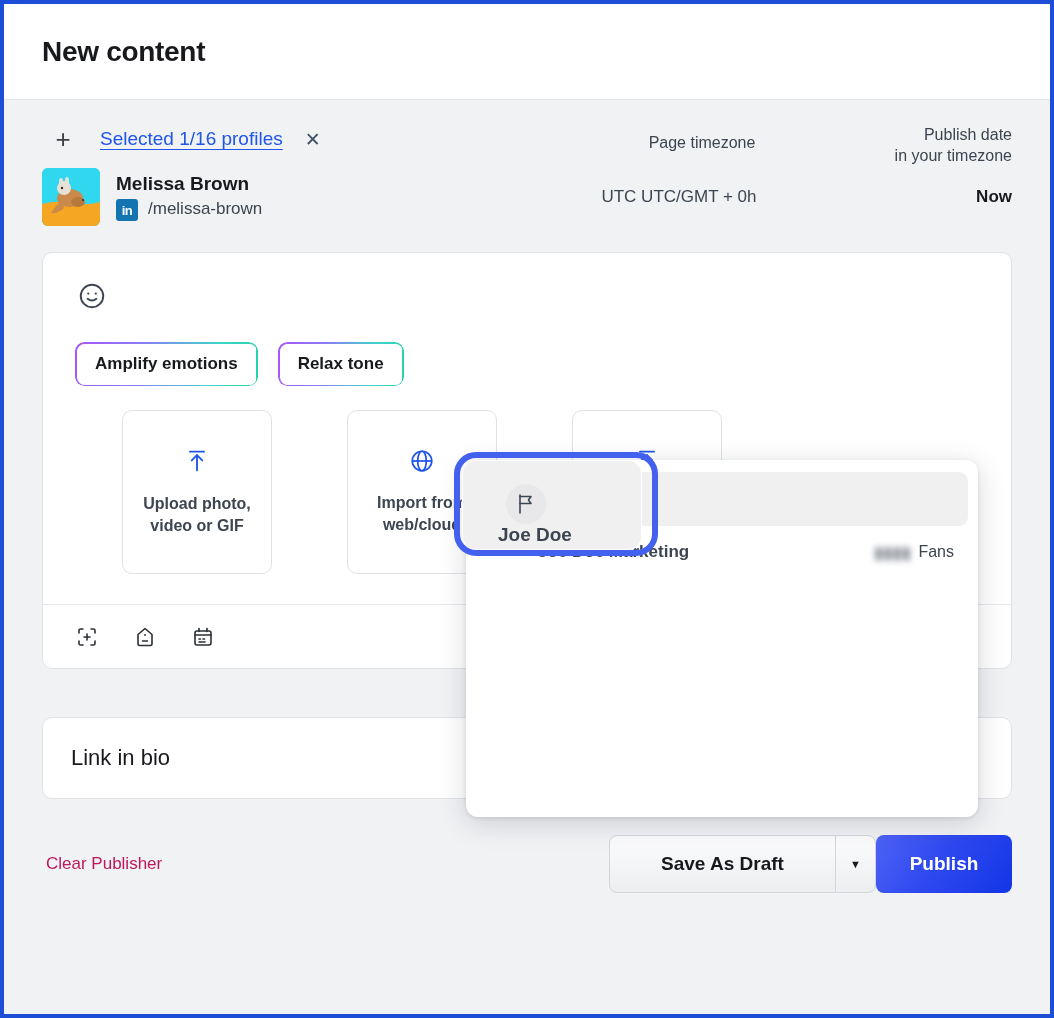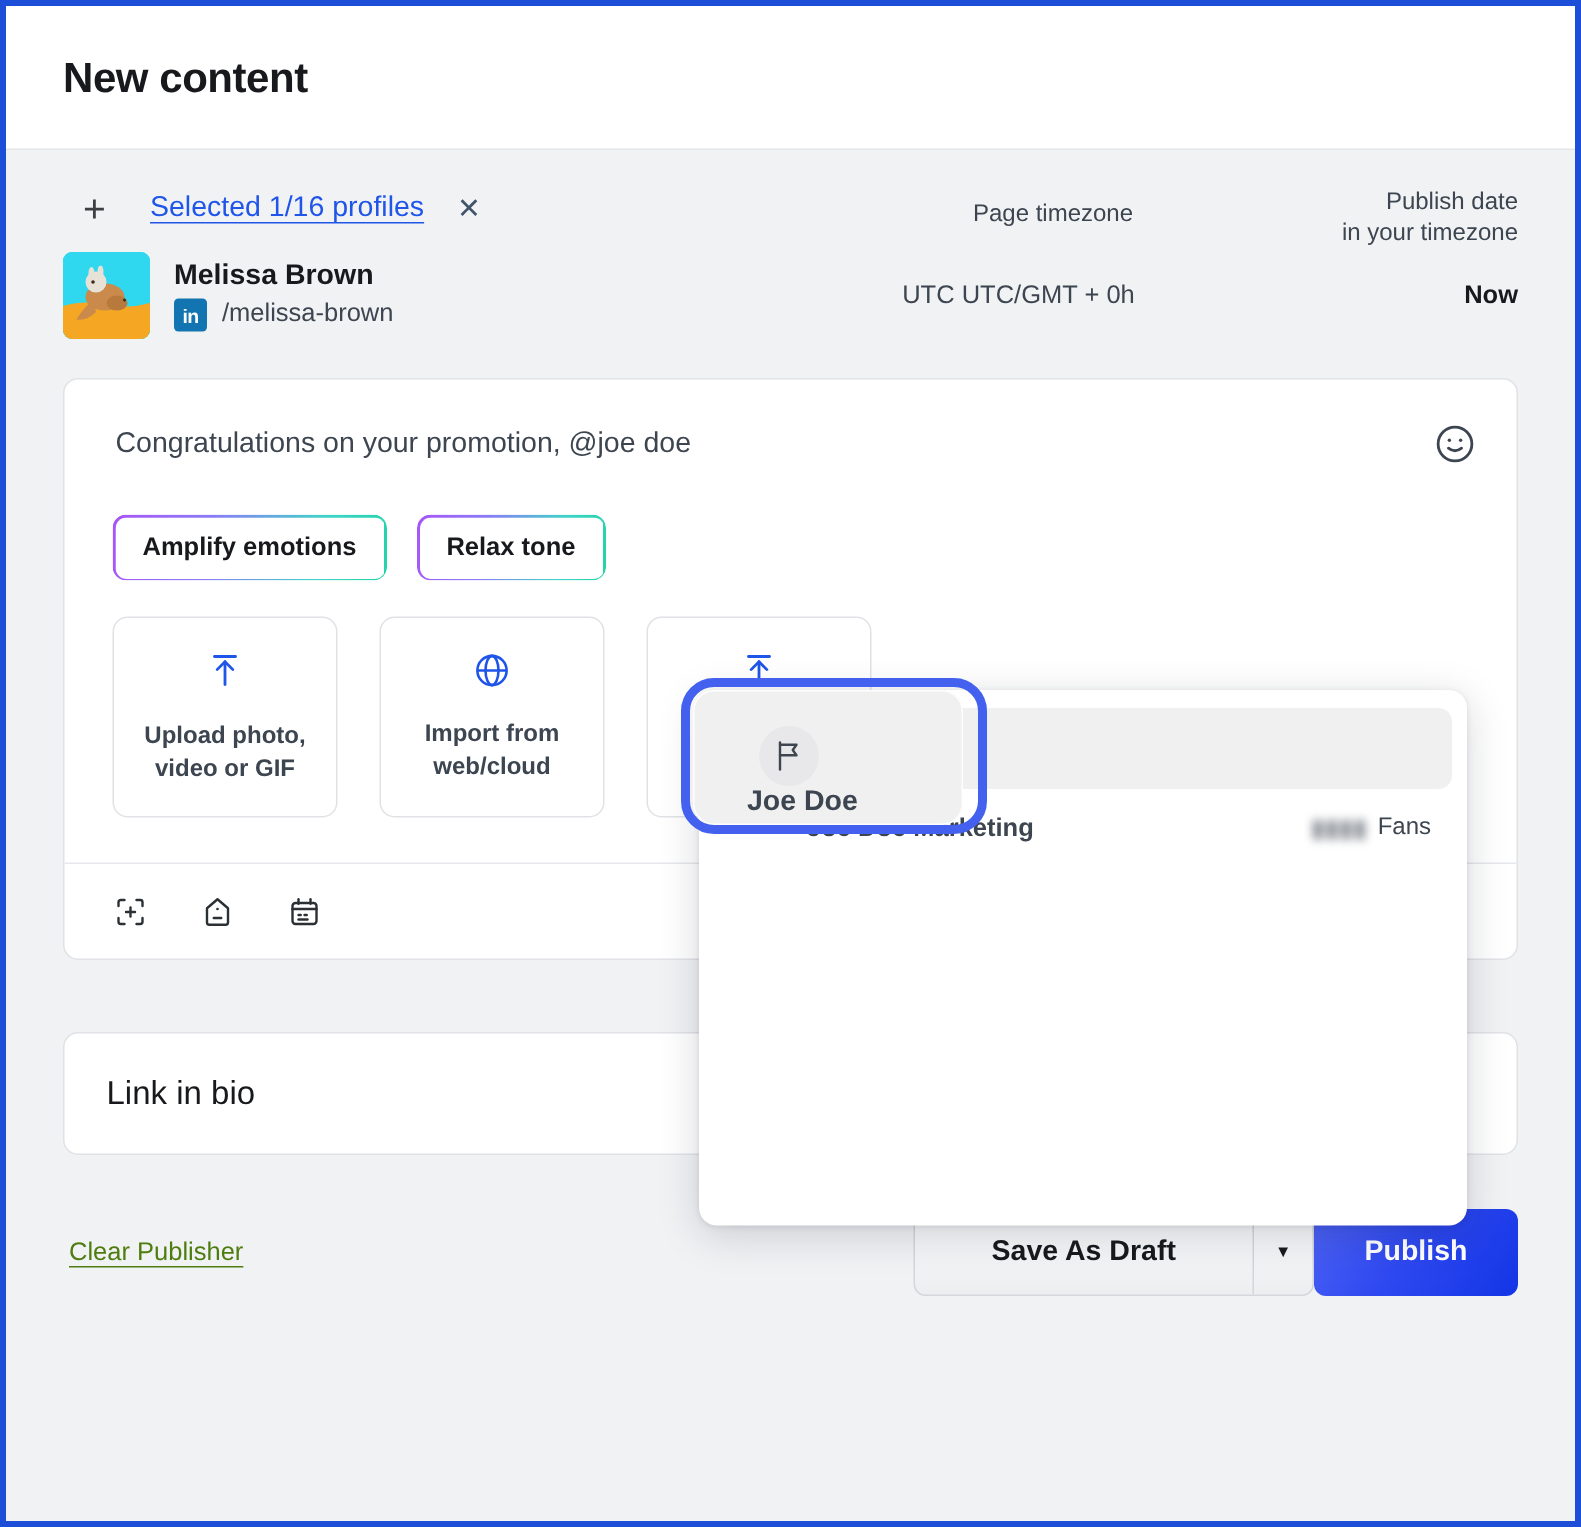--- a/index.html
+++ b/index.html
@@ -228,30 +228,31 @@
   }
 
   
   .media-row {
     display: flex;
     gap: 28px;
     padding: 24px 0 30px 32px;
   }
   .media-card {
     width: 150px;
-    height: 134px;
+    height: 164px;
     border: 1px solid #e0e2e6;
     border-radius: 10px;
     background: #fff;
     display: flex;
     flex-direction: column;
     align-items: center;
     justify-content: center;
     cursor: pointer;
     flex: 0 0 150px;
+    margin-left: 47px;
   }
   .media-icon { margin-bottom: 14px; }
   .media-label {
     font-size: 16px;
     font-weight: 700;
     color: #3c4550;
     text-align: center;
     line-height: 22px;
   }
 
@@ -407,22 +408,21 @@
 
   
   .footer {
     margin-top: 36px;
     display: flex;
     align-items: center;
     height: 58px;
   }
   .clear-link {
     font-size: 17px;
-    color: #4d7c0f;
-    text-decoration: underline;
+    color: #be185d;
     text-underline-offset: 4px;
     cursor: pointer;
     padding-left: 4px;
   }
   .footer-right {
     margin-left: auto;
     display: flex;
     align-items: center;
   }
   .split-btn {
@@ -515,21 +515,20 @@
           <span class="prof-handle">/melissa-brown</span>
         </div>
       </div>
       <div class="prof-tz">UTC UTC/GMT + 0h</div>
       <div class="prof-pd">Now</div>
     </div>
 
     <div class="editor-card">
 
       <div class="editor-text-wrap">
-        <div class="editor-text">Congratulations on your promotion, @joe doe</div>
         <div class="emoji-btn">
           <svg width="30" height="30" viewBox="0 0 24 24" fill="none" stroke="#3c4550" stroke-width="1.5" stroke-linecap="round">
             <circle cx="12" cy="12" r="9"></circle>
             <circle cx="9" cy="10" r="0.9" fill="#3c4550" stroke="none"></circle>
             <circle cx="15" cy="10" r="0.9" fill="#3c4550" stroke="none"></circle>
             <path d="M8.5 14.2 Q12 17 15.5 14.2"></path>
           </svg>
         </div>
       </div>
 

